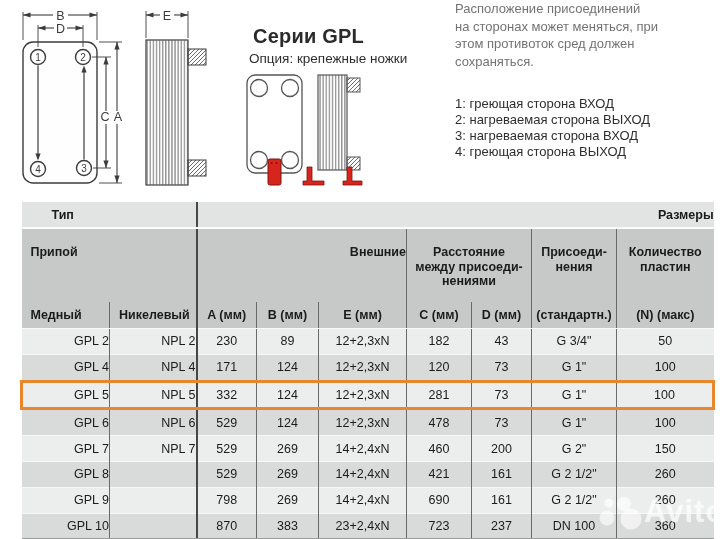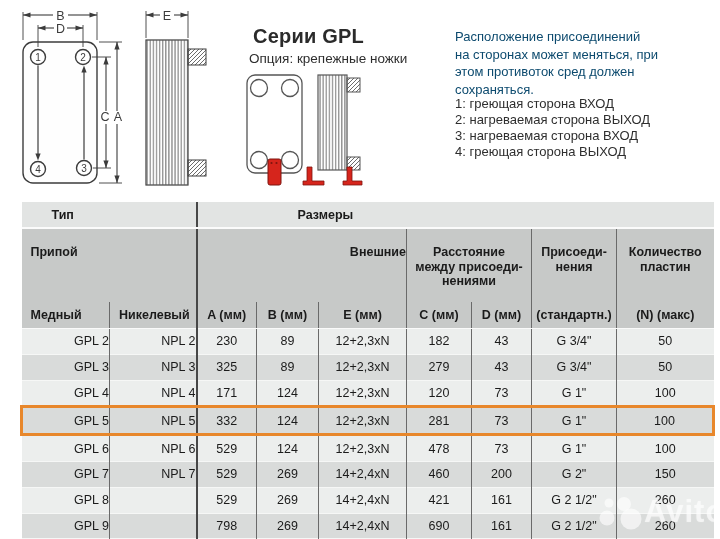--- a/index.html
+++ b/index.html
@@ -4,29 +4,29 @@
 <style>
   html,body { margin:0; padding:0; background:#fff; }
   .page {
     position:relative; width:720px; height:539px; background:#ffffff; overflow:hidden;
     font-family:"Liberation Sans", sans-serif; color:#1b1b1b;
   }
   .abs { position:absolute; }
   
   .series-title { left:253px; top:25px; font-size:20px; font-weight:bold; color:#2b2b2b; letter-spacing:.2px; }
   .option-label { left:249px; top:51px; font-size:13.5px; color:#2e2e2e; }
-  .note-block  { left:455px; top:28px; font-size:13px; line-height:17.5px; color:#0c4a6e; white-space:pre-line; width:258px; }
+  .note-block  { left:455px; top:0; font-size:13px; line-height:17.5px; color:#737373; white-space:pre-line; width:258px; }
   .legend-block { left:455px; top:96px; font-size:13px; line-height:16px; color:#2e2e2e; }
   
   .spec-table { position:absolute; left:20px; top:202px; width:692px; border-collapse:collapse; table-layout:fixed; }
   .spec-table th, .spec-table td { padding:0; font-size:12.5px; overflow:hidden; }
   .spec-table thead th { background:#c7c9c8; font-weight:bold; vertical-align:top; }
   .spec-table tr.r1 th { background:#e2e4e3; height:25px; vertical-align:middle; }
   .spec-table tr.r1 th.h-type { text-align:left; padding-left:9px; }
-  .spec-table tr.r1 th.h-dims { text-align:left; padding-left:100px; border-left:2px solid #474747; border-bottom:2px solid #fbfbfb; }
+  .spec-table tr.r1 th.h-dims { text-align:right; padding-left:100px; border-left:2px solid #474747; border-bottom:2px solid #fbfbfb; }
   .spec-table tr.r1 th.h-type { border-bottom:2px solid #fbfbfb;padding-left:30px; }
   .spec-table tr.r2 th { height:57px; padding-top:16px; text-align:center; }
   .spec-table tr.r2 th.g-solder { text-align:left; padding-left:9px; }
   .spec-table tr.r2 th.g-outer { border-left:2px solid #474747;text-align:right; }
   .spec-table tr.r2 th.g-dist, .spec-table tr.r2 th.g-conn, .spec-table tr.r2 th.g-count { border-left:1px solid #6a6a6a; }
   .spec-table .prewrap { white-space:pre-line; line-height:14.5px; }
   .spec-table tr.r3 th { height:26px; vertical-align:middle; text-align:center; border-bottom:1px solid #fafafa; }
   .spec-table tr.r3 th + th { border-left:1px solid #6a6a6a; }
   .spec-table tr.r3 th:nth-child(3) { border-left:2px solid #474747; }
   .spec-table tr.r3 th.sub-left { text-align:left; padding-left:9px; }
@@ -238,31 +238,20 @@
       <td class="cell-left">NPL 2</td>
       <td>230</td>
       <td>89</td>
       <td>12+2,3xN</td>
       <td>182</td>
       <td>43</td>
       <td>G 3/4"</td>
       <td>50</td>
     </tr>
         <tr>
-      <td class="cell-left">GPL 3</td>
-      <td class="cell-left">NPL 3</td>
-      <td>325</td>
-      <td>89</td>
-      <td>12+2,3xN</td>
-      <td>279</td>
-      <td>43</td>
-      <td>G 3/4"</td>
-      <td>50</td>
-    </tr>
-        <tr>
       <td class="cell-left">GPL 4</td>
       <td class="cell-left">NPL 4</td>
       <td>171</td>
       <td>124</td>
       <td>12+2,3xN</td>
       <td>120</td>
       <td>73</td>
       <td>G 1"</td>
       <td>100</td>
     </tr>

